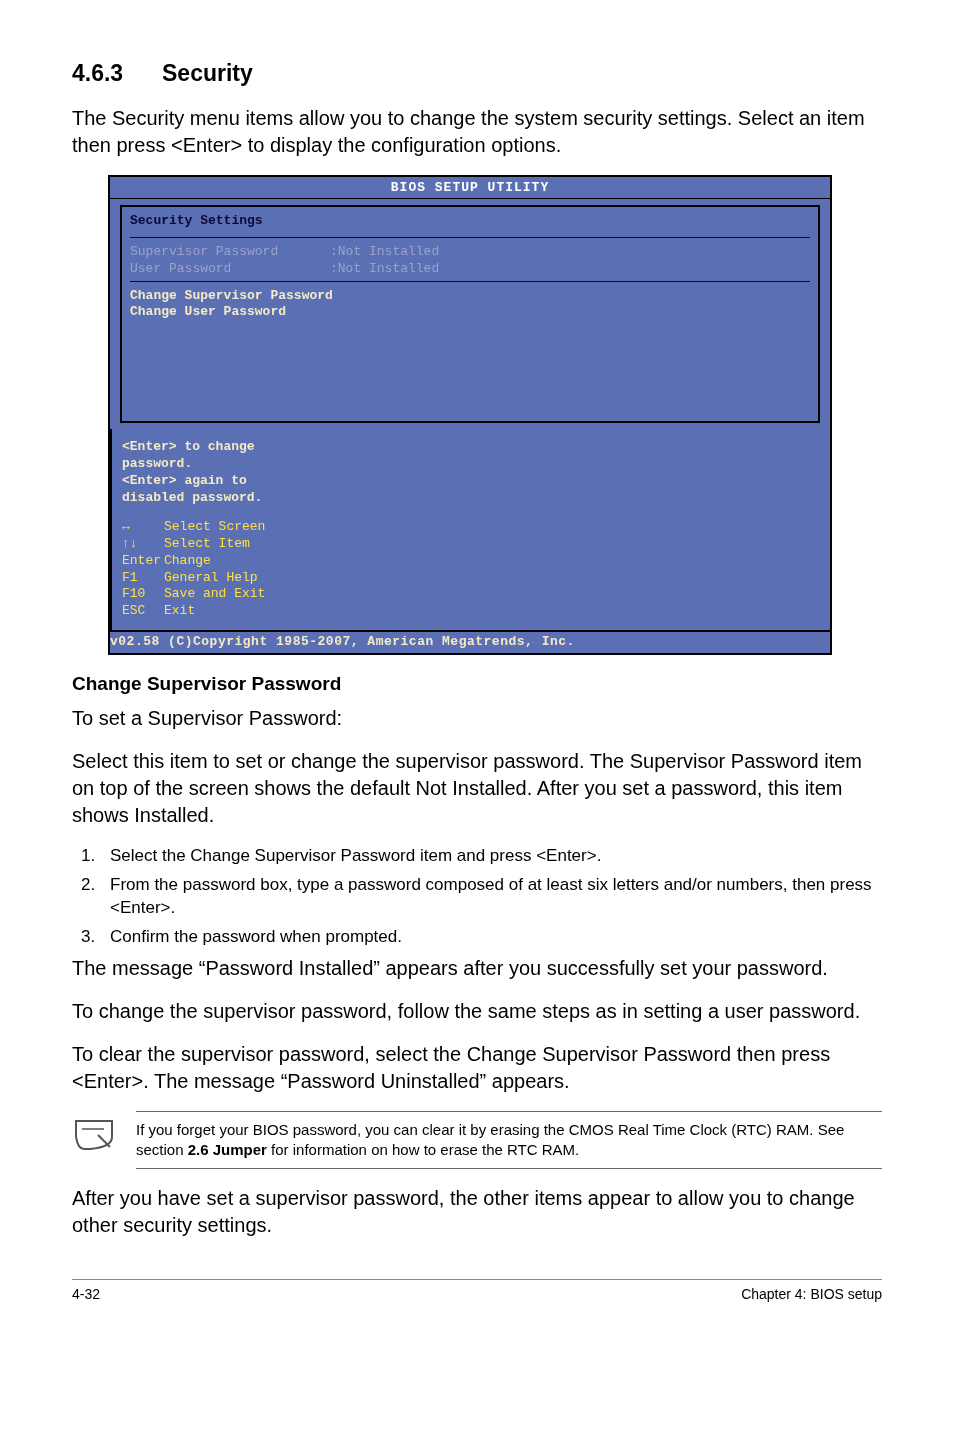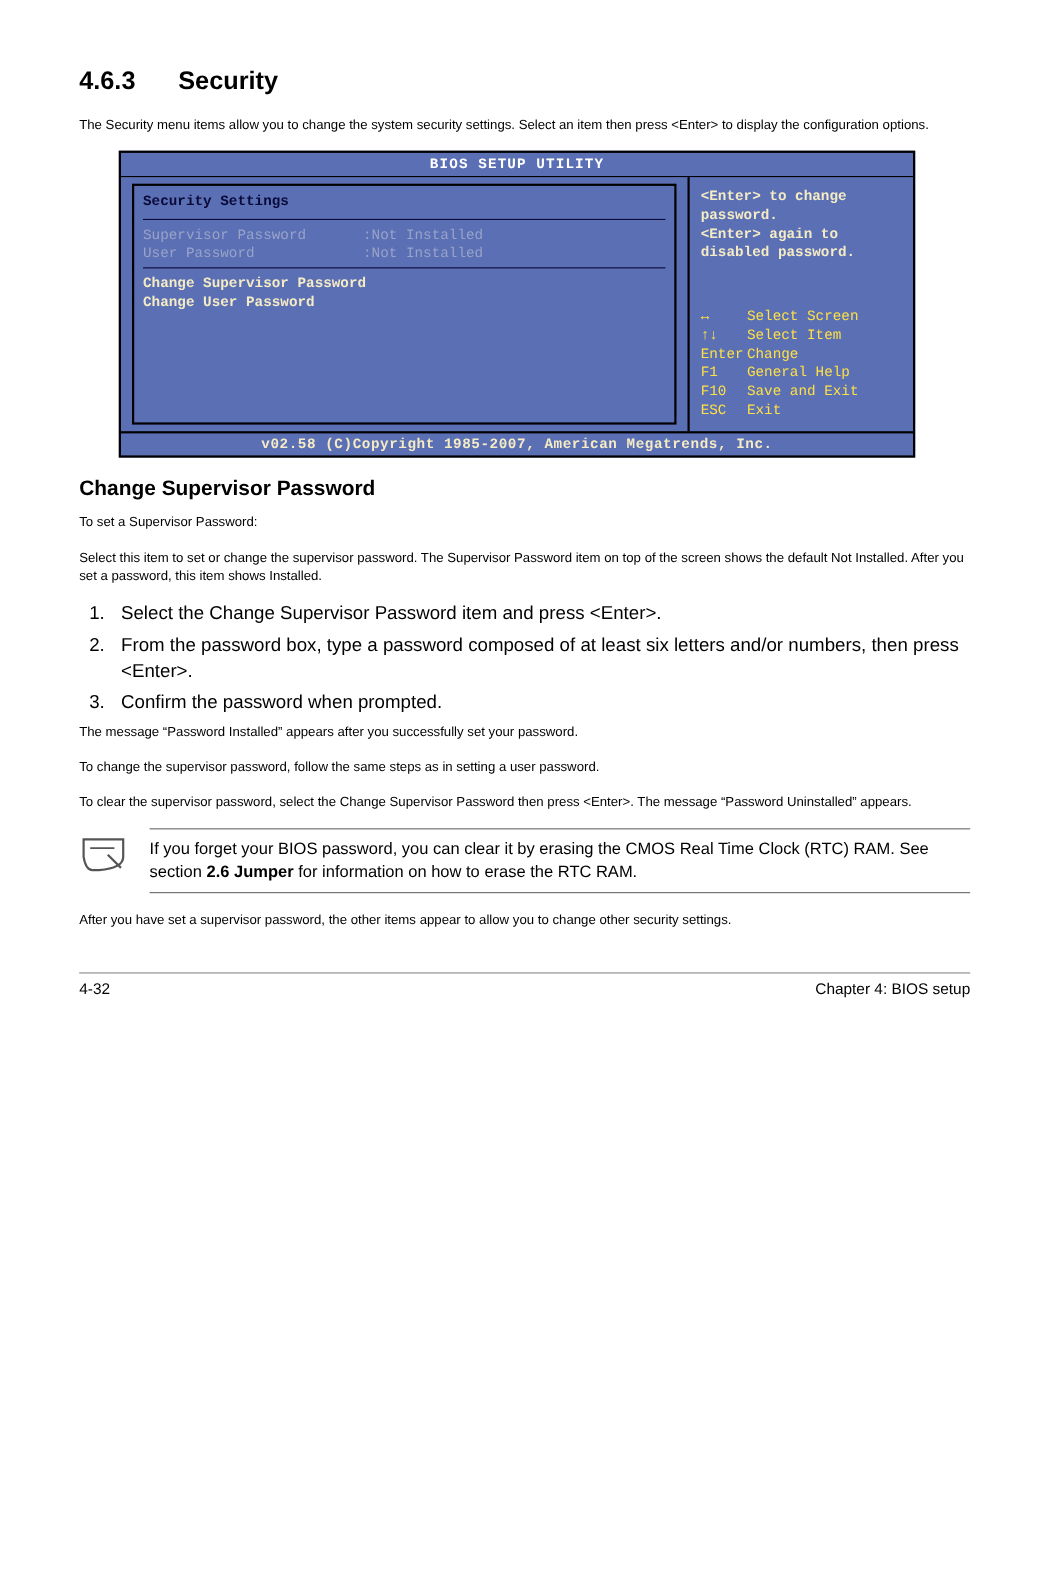--- a/index.html
+++ b/index.html
@@ -17,21 +17,21 @@
   h2.section-title {
     font-size: 23px;
     font-weight: bold;
     margin: 0 0 18px 0;
   }
   h2.section-title .num {
     display: inline-block;
     width: 90px;
   }
   p.body {
-    font-size: 12px;
+    font-size: 20px;
     line-height: 1.35;
     margin: 0 0 16px 0;
   }
   .bios-box {
     border: 2px solid #000;
     width: 720px;
     margin: 6px 0 18px 36px;
     font-family: "Courier New", monospace;
     background: #5a6fb4;
     color: #fff;
@@ -52,21 +52,21 @@
   }
   .bios-tab {
     display: inline-block;
     background: #d6d6d6;
     color: #223;
     padding: 0 6px;
     font-weight: normal;
   }
   .bios-body {
     display: flex;
-    flex-direction: row;
+    flex-direction: column;
     border-top: 1px solid #000;
   }
   .bios-left {
     flex: 1;
     padding: 6px 10px;
     box-sizing: border-box;
     border: 2px solid #000;
     border-width: 0;
     position: relative;
   }
@@ -81,21 +81,21 @@
     width: 205px;
     border-left: 2px solid #000;
     padding: 10px 10px;
     box-sizing: border-box;
     display: flex;
     flex-direction: column;
     justify-content: space-between;
   }
   .bios-footer {
     border-top: 2px solid #000;
-    text-align: center;
+    text-align: left;
     padding: 2px 0;
     color: #f5ebc4;
     font-weight: bold;
     letter-spacing: 0.5px;
   }
   .sec-heading {
     color: #0a0a3a;
     font-weight: bold;
     padding-bottom: 4px;
   }

